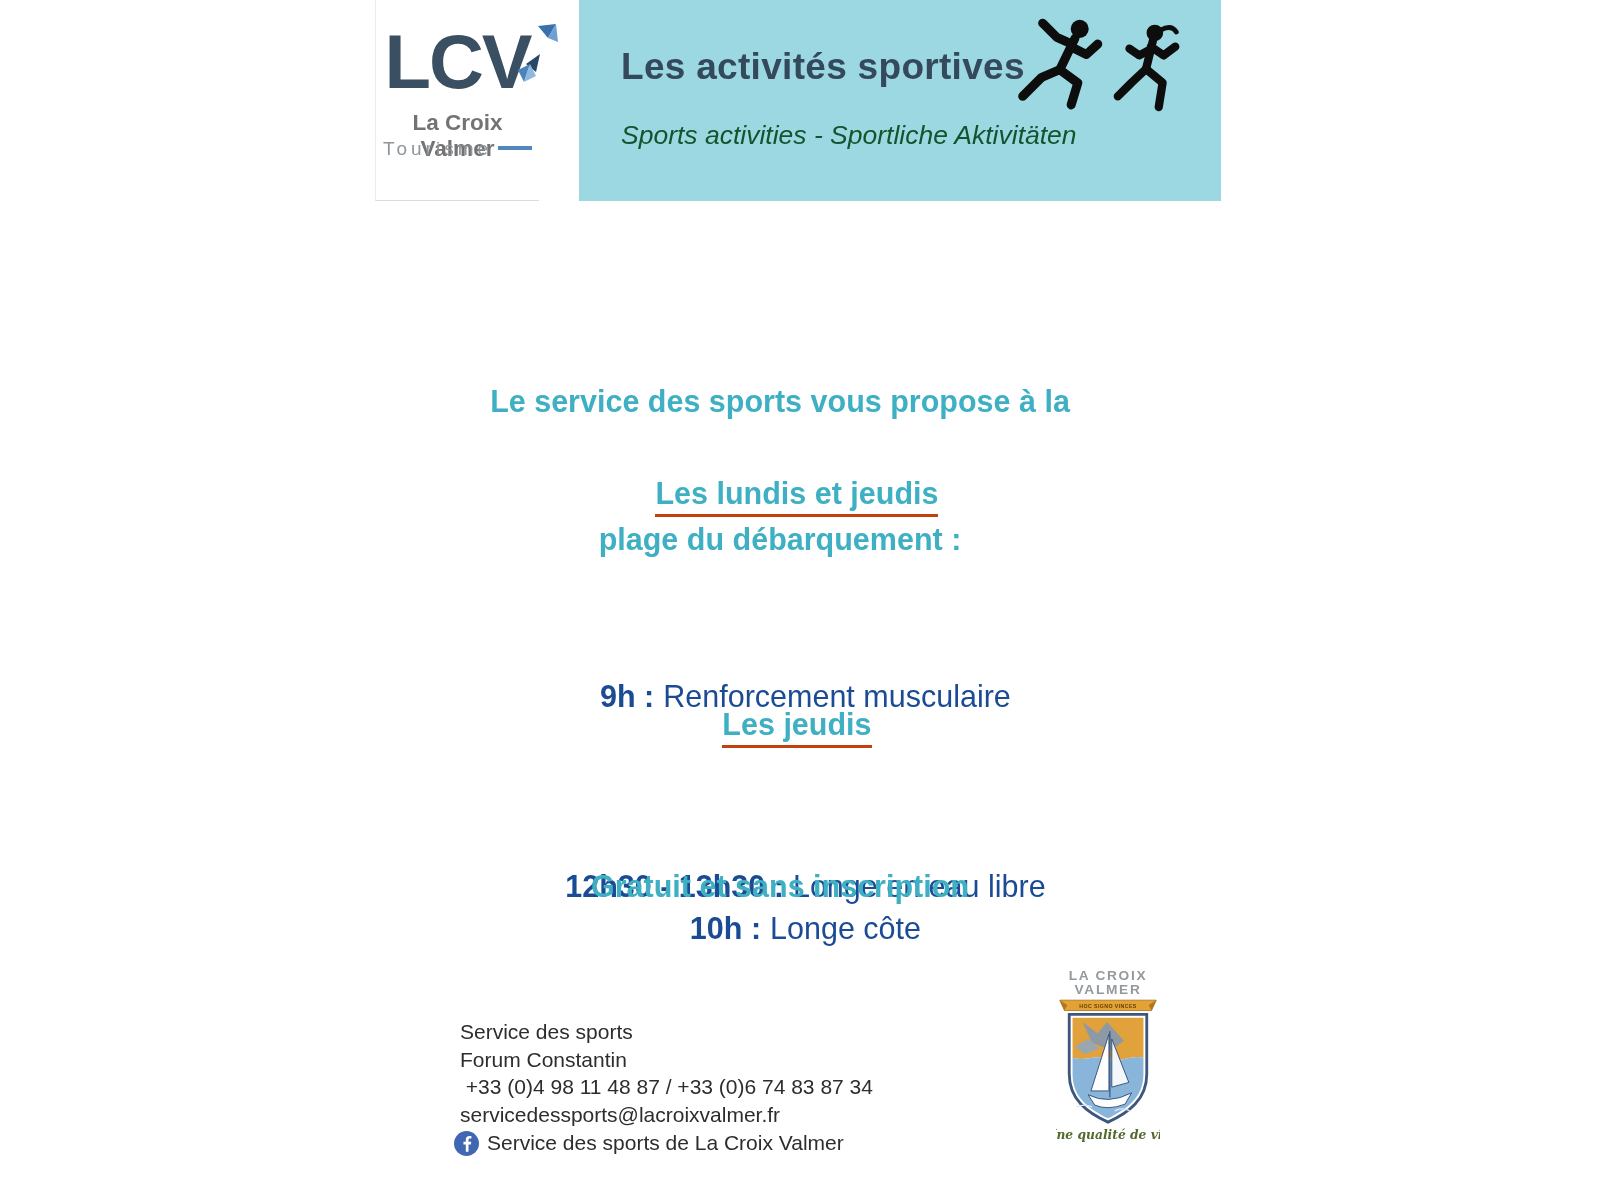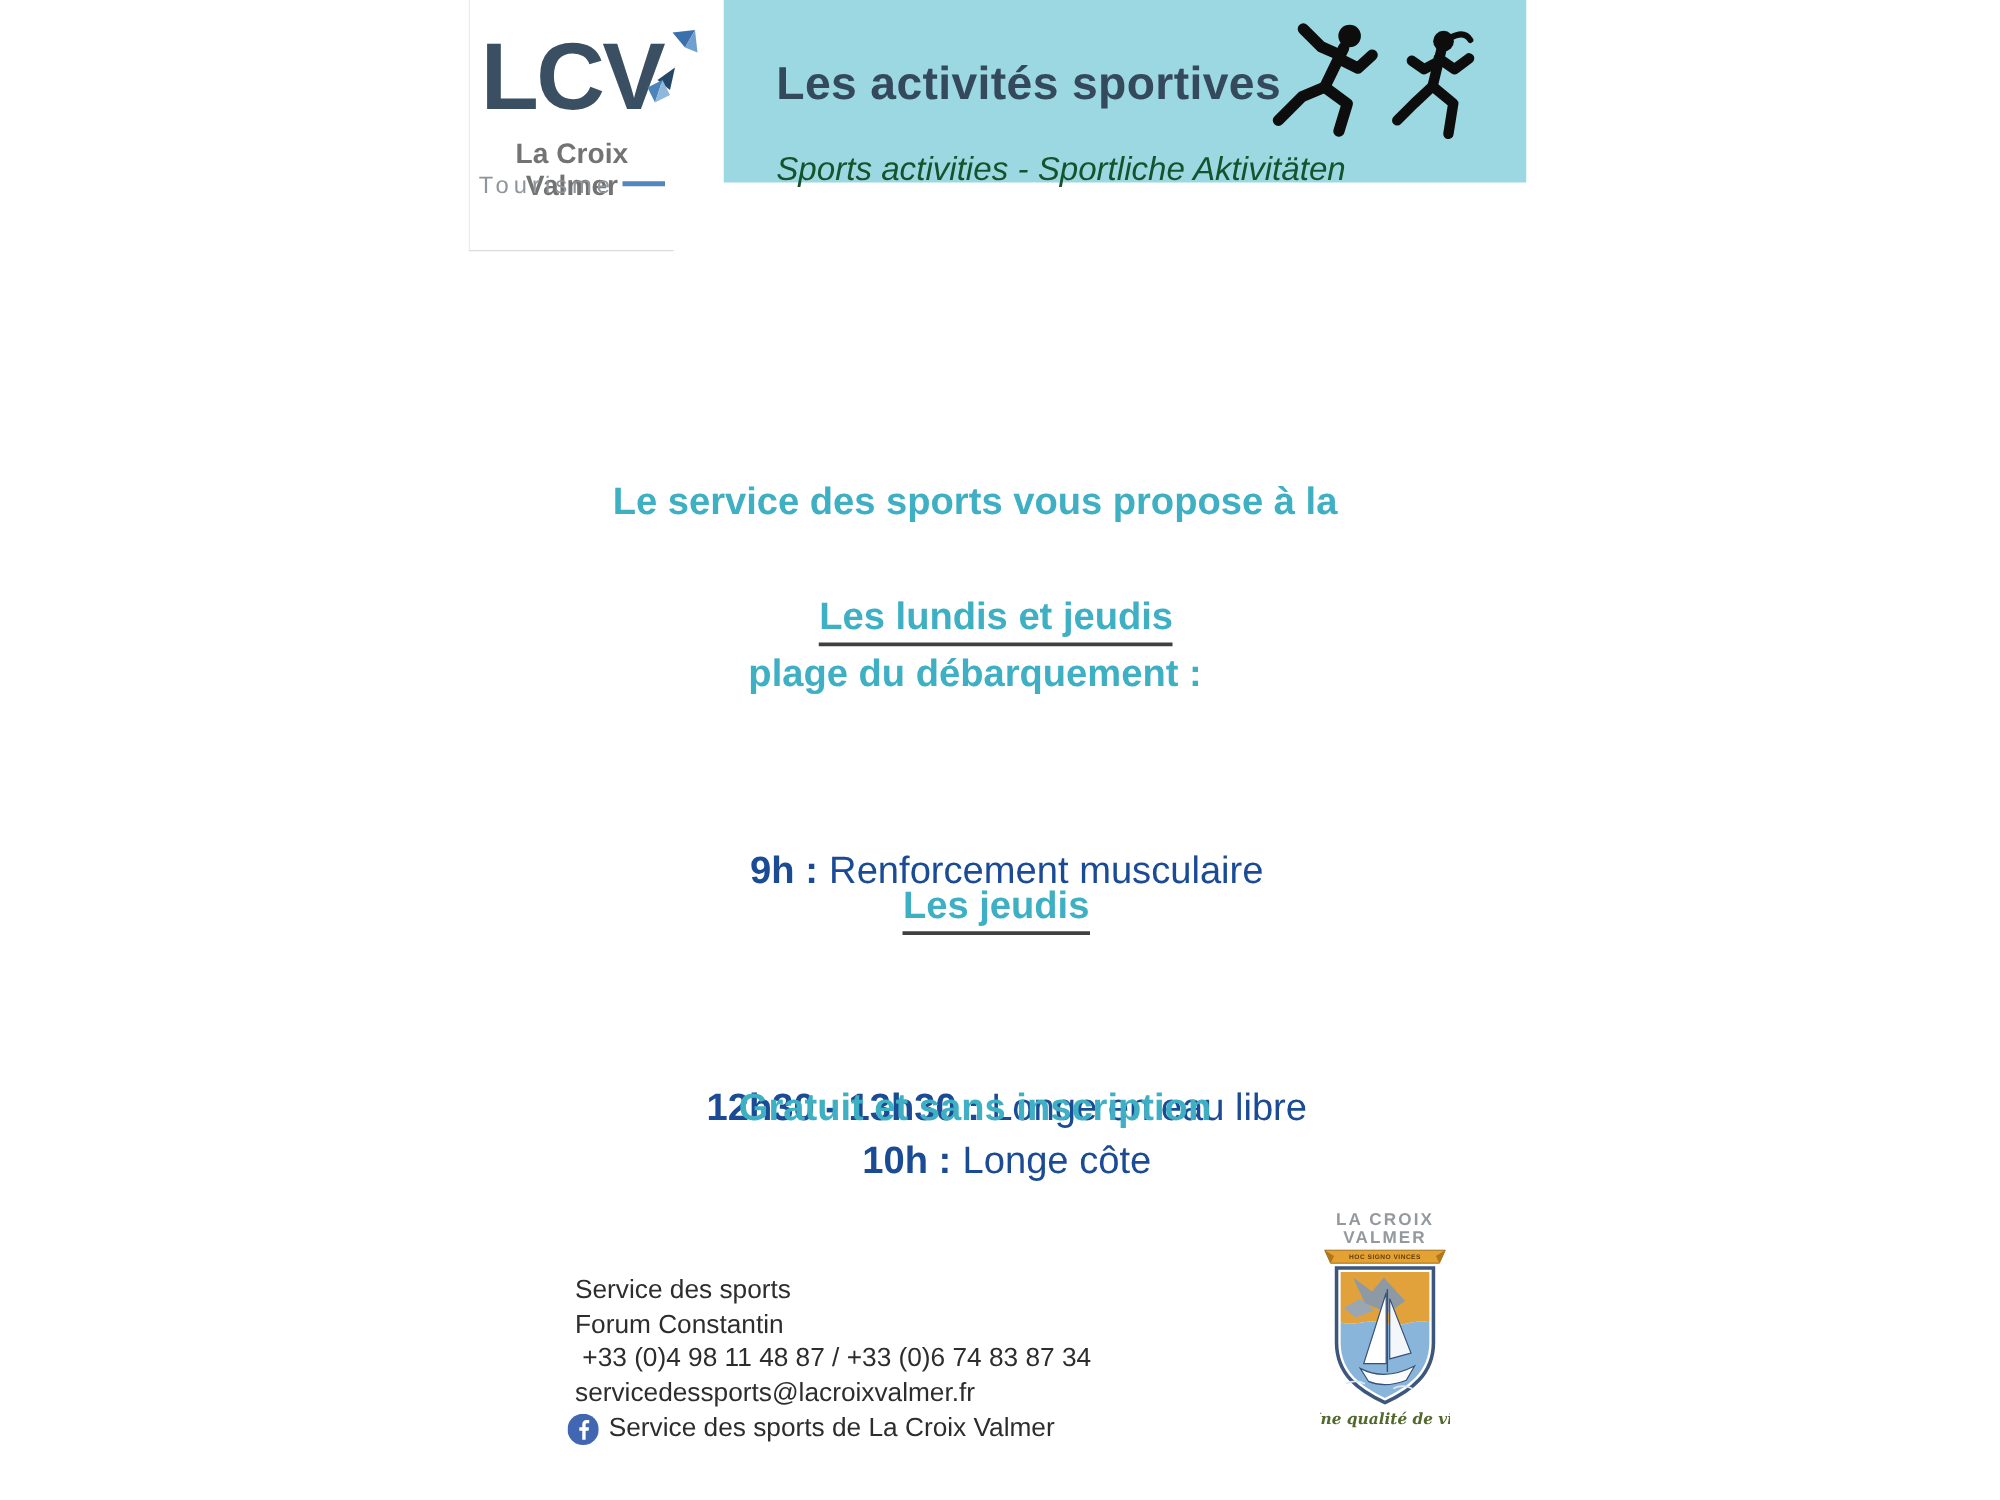--- a/index.html
+++ b/index.html
@@ -29,21 +29,21 @@
   .lcv-tagline {
     position: absolute; left: 0; right: 0; top: 138px;
     font-size: 19px; color: #8e959b; letter-spacing: 4px;
   }
   .lcv-dash {
     display: inline-block; width: 34px; height: 4px; background: #5287bd;
     margin-left: 6px; vertical-align: middle; margin-bottom: 4px;
   }
 
   .banner {
-    position: absolute; left: 579px; top: 0; width: 642px; height: 146px;
+    position: absolute; left: 579px; top: 0; width: 642px; height: 201px;
     background: #9cd8e1;
   }
   .banner-title {
     position: absolute; left: 42px; top: 46px;
     font-size: 37px; font-weight: 700; color: #35495c; letter-spacing: 0.3px;
     white-space: nowrap;
   }
   .banner-subtitle {
     position: absolute; left: 42px; top: 120px;
     font-size: 26.5px; font-style: italic; color: #14532d; white-space: nowrap;
@@ -54,21 +54,21 @@
 
   
   .content-line {
     position: absolute; left: 350px; width: 860px; text-align: center;
     font-size: 30.5px; white-space: pre-wrap;
   }
   .teal { color: #3fb0c3; font-weight: 700; }
   .navy { color: #1a4b94; }
   .intro { top: 286px; line-height: 46px; }
   .heading-underline {
-    display: inline-block; border-bottom: 3px solid #404040; padding-bottom: 3px;
+    display: inline-block; border-bottom: 3px solid #c2410c; padding-bottom: 3px;
   }
   .h-lundis { top: 441px; }
   .sched-1 { top: 533px; line-height: 46.5px; }
   .h-jeudis { top: 672px; }
   .sched-2 { top: 764px; }
   .note { top: 869px; }
   .time { font-weight: 700; margin-right: 9px; }
 
   
   .contact {

